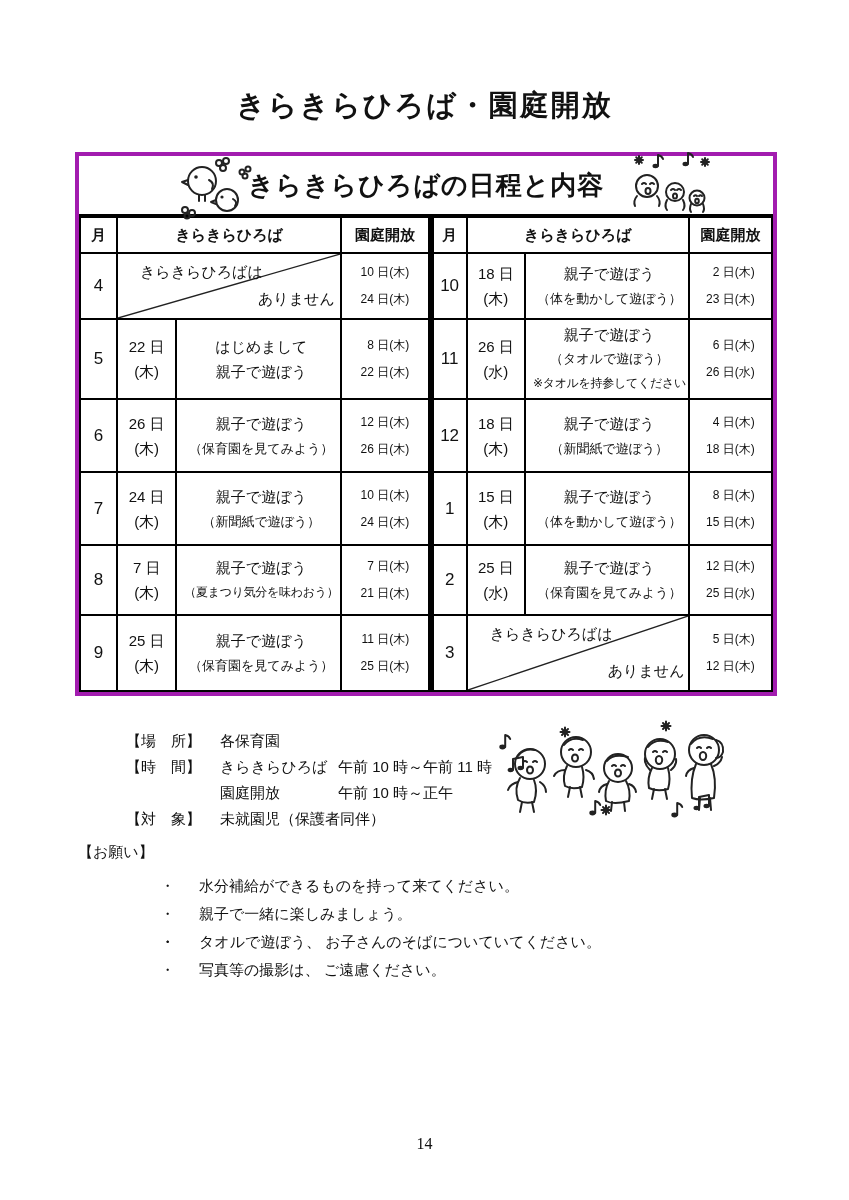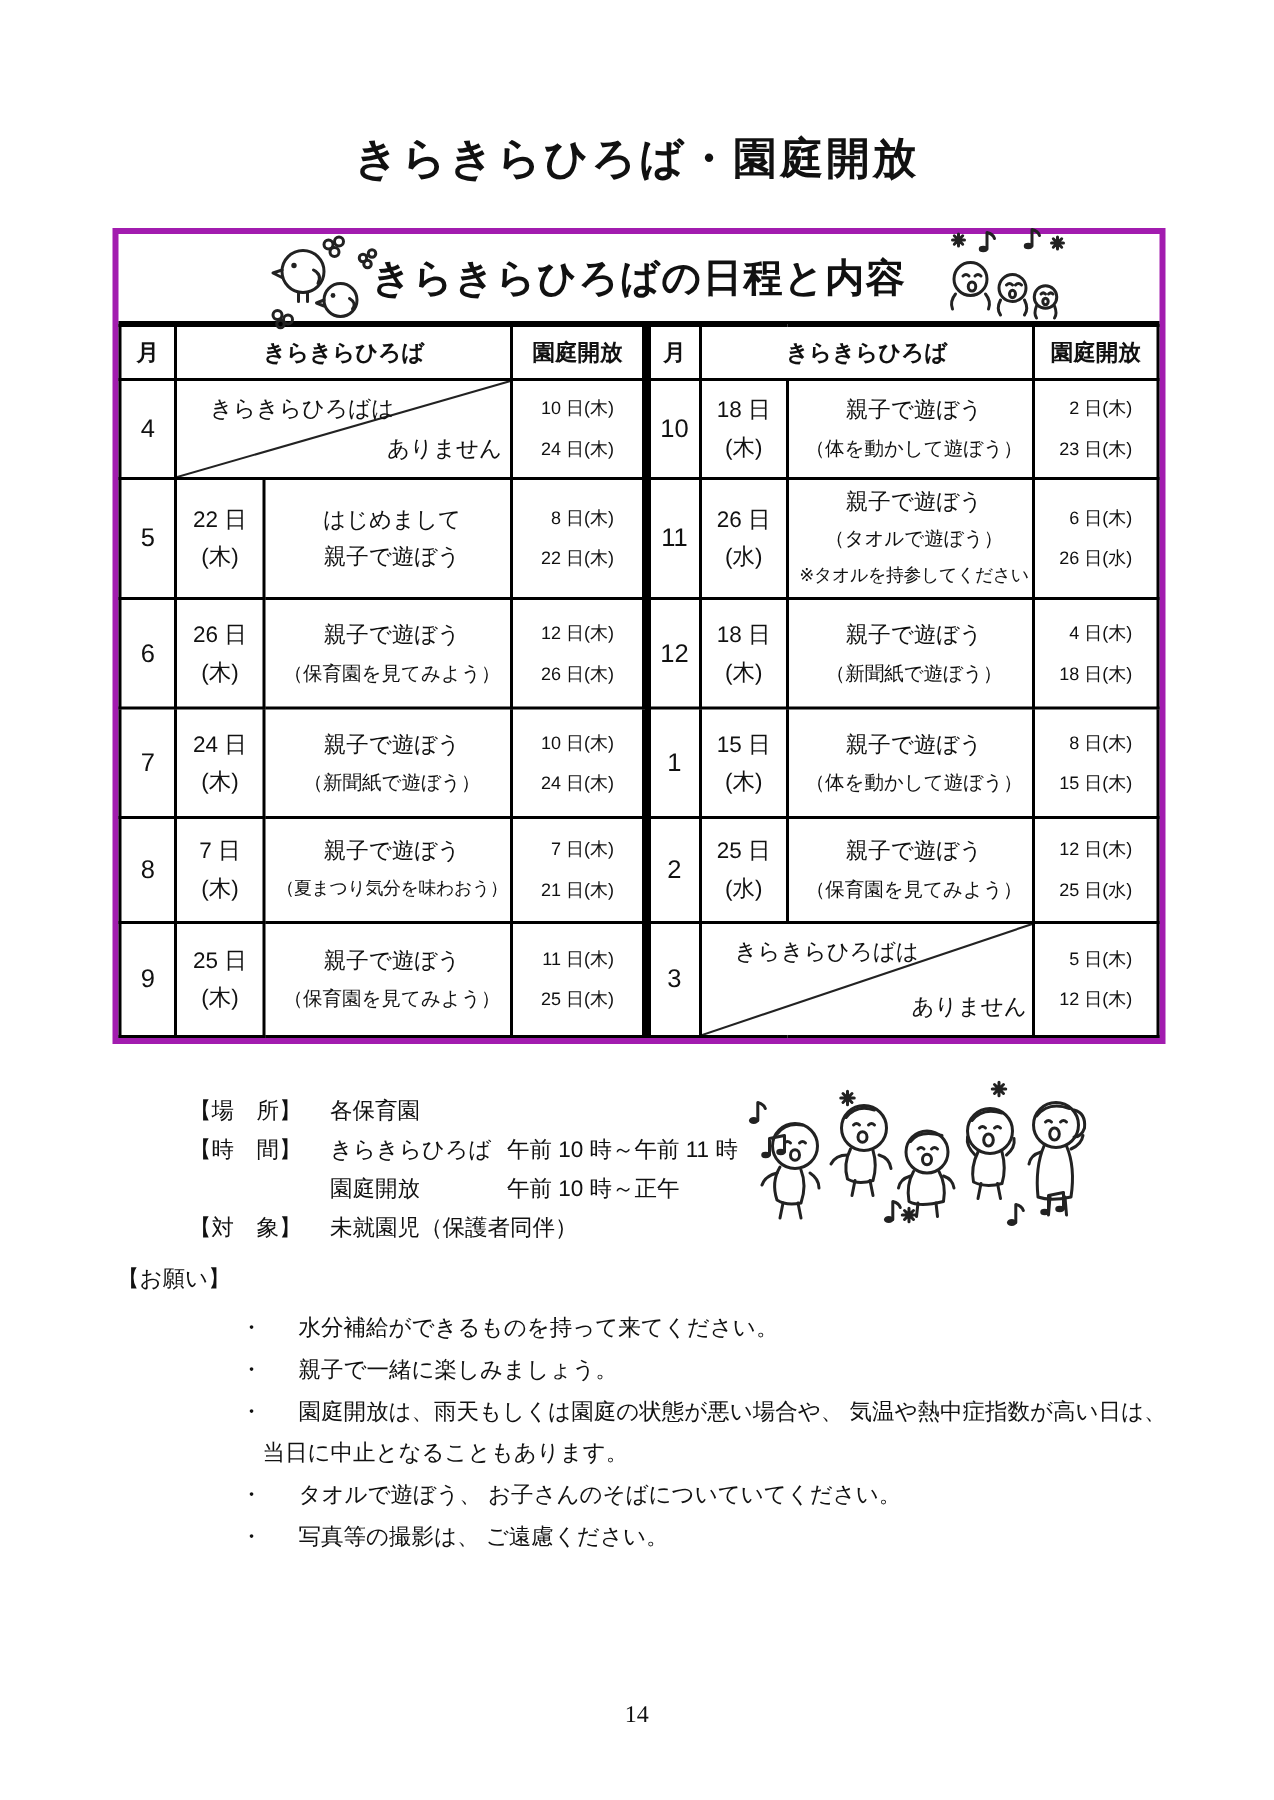--- a/index.html
+++ b/index.html
@@ -458,22 +458,21 @@
       <path class="ln" d="M200,56 q-7,2 -8,8 M220,54 q7,-3 8,-9"></path>
       <path class="ln" d="M206,86 l-1,12 M216,86 l1,12"></path>
     </svg>
   </div>
 
   <div class="notes">
     <p class="notes-heading">【お願い】</p>
     <ul>
       <li><span class="mk">・</span><span class="tx">水分補給ができるものを持って来てください。</span></li>
       <li><span class="mk">・</span><span class="tx">親子で一緒に楽しみましょう。</span></li>
-      <li><span class="mk">・</span><span class="tx">園庭開放は、雨天もしくは園庭の状態が悪い場合や、 気温や熱中症指数が高い日は、
-当日に中止となることもあります。</span></li>
+      <li><span class="mk">・</span></li>
       <li><span class="mk">・</span><span class="tx">タオルで遊ぼう、 お子さんのそばについていてください。</span></li>
       <li><span class="mk">・</span><span class="tx">写真等の撮影は、 ご遠慮ください。</span></li>
     </ul>
   </div>
 
   <div class="pagenum">14</div>
 
 </div>
 
 </body></html>

